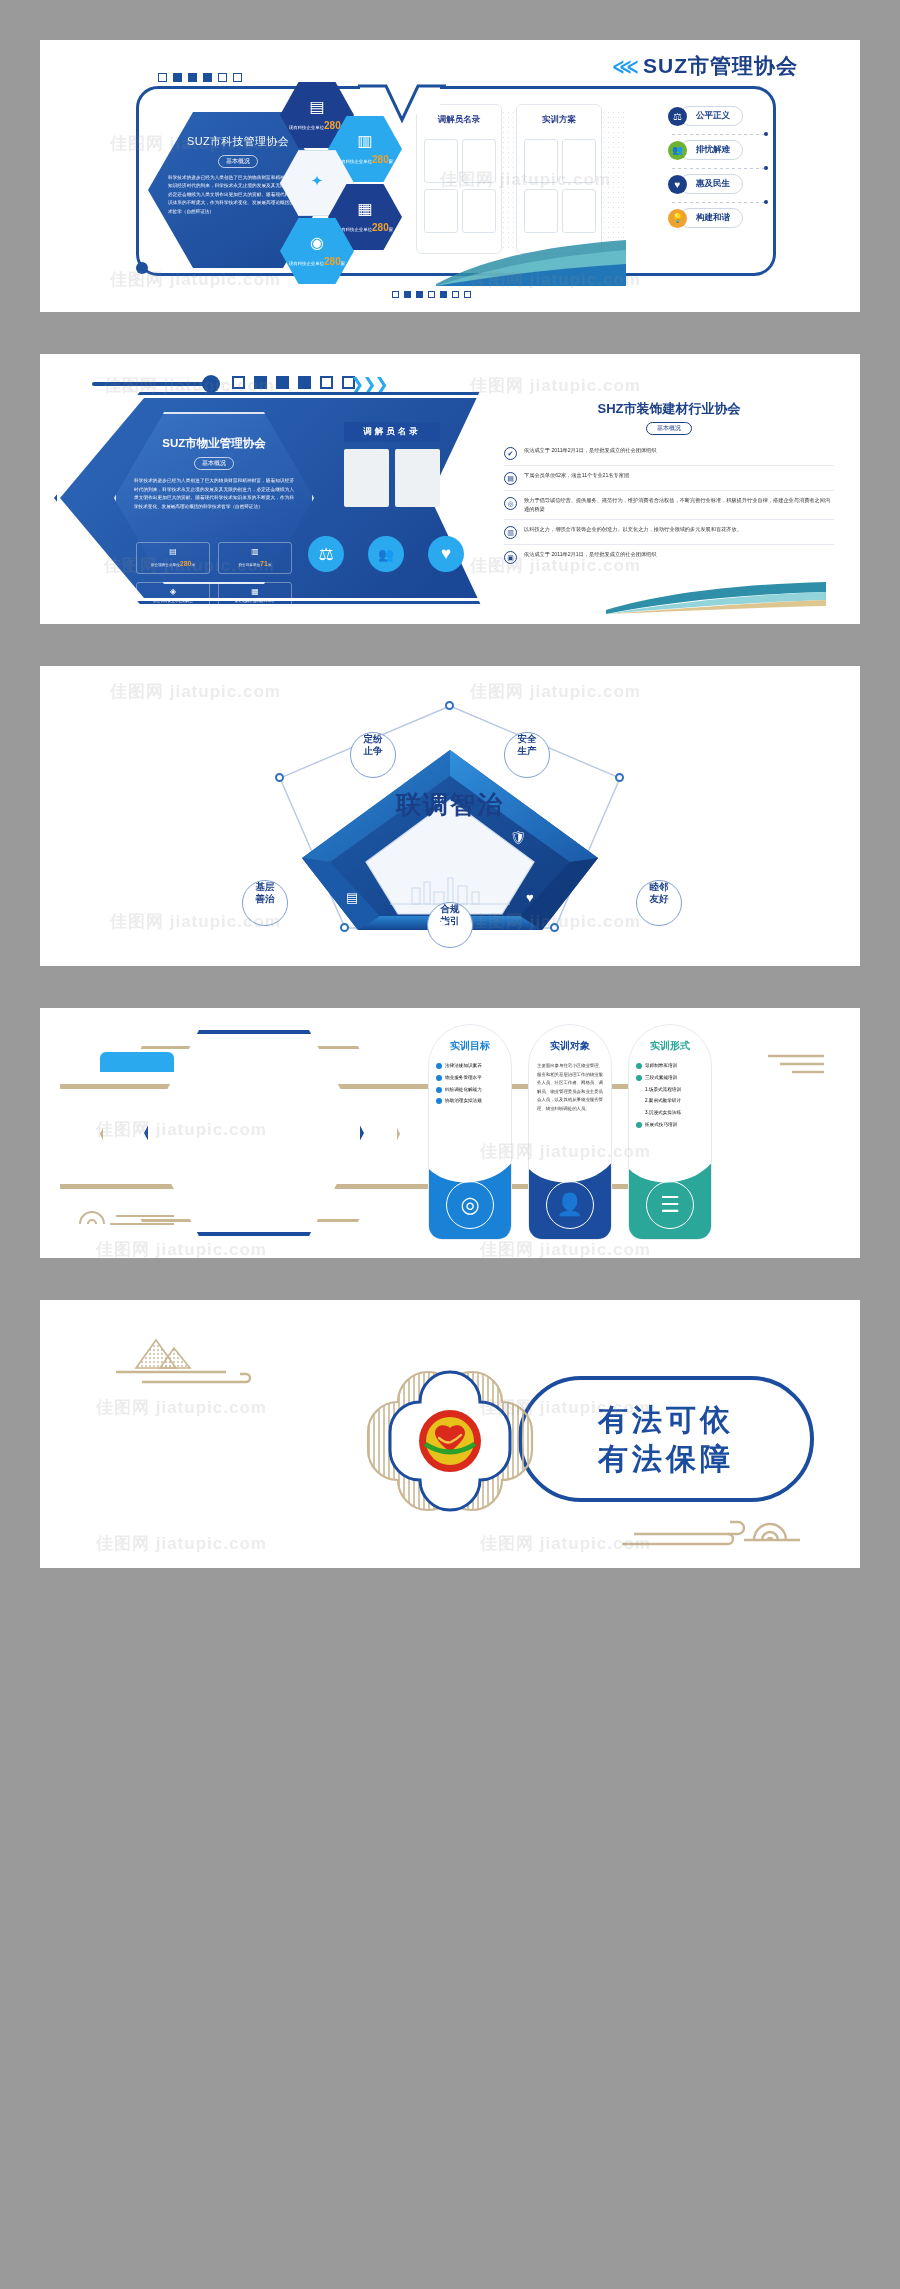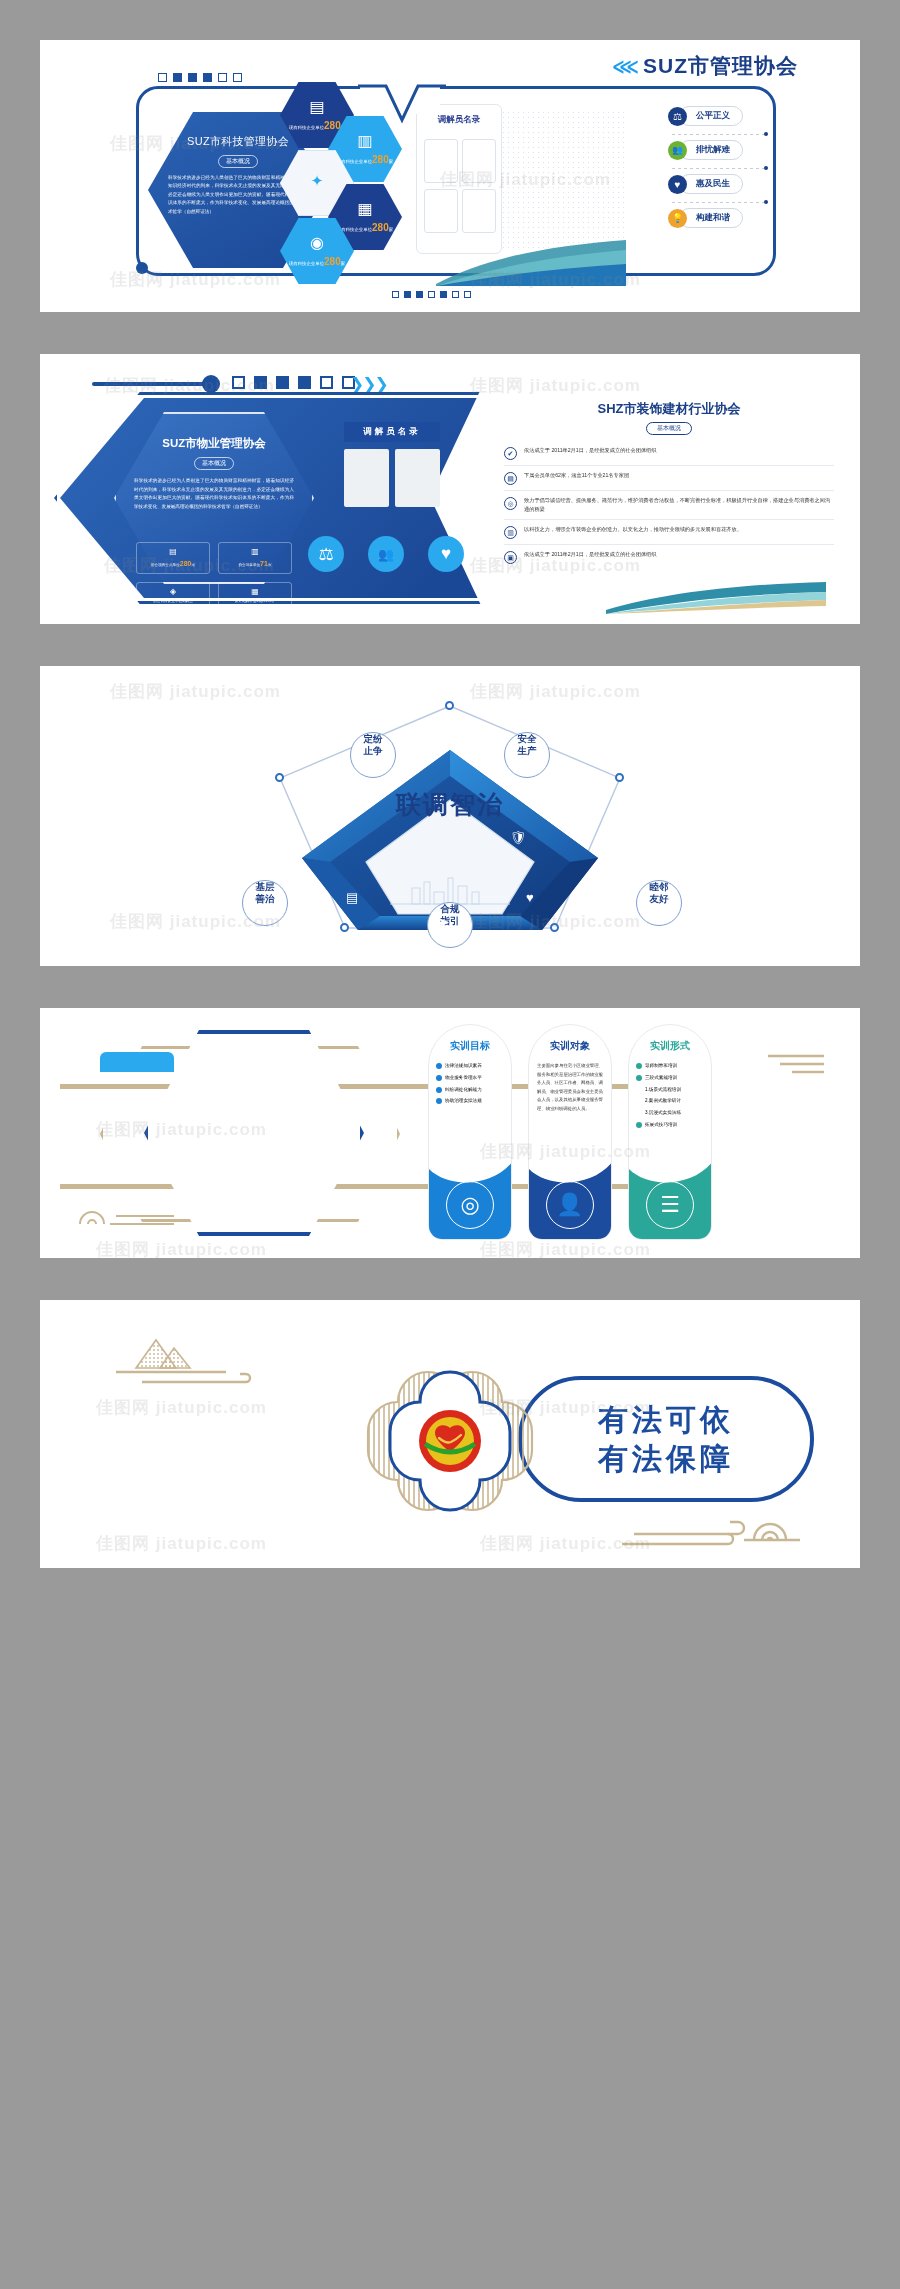--- a/index.html
+++ b/index.html
@@ -252,20 +252,27 @@
 
   <div class="p1-grid"></div>
 
   <div class="p1-card" style="left:376px">
     <div class="ct">调解员名录</div>
     <div class="slot" style="left:7px;top:34px"></div>
       <div class="slot" style="left:45px;top:34px"></div>
     <div class="slot" style="left:7px;top:84px"></div>
       <div class="slot" style="left:45px;top:84px"></div>
   </div>
+  <div class="p1-card" style="left:476px">
+    <div class="ct">实训方案</div>
+    <div class="slot" style="left:7px;top:34px"></div>
+      <div class="slot" style="left:45px;top:34px"></div>
+    <div class="slot" style="left:7px;top:84px"></div>
+      <div class="slot" style="left:45px;top:84px"></div>
+  </div>
 
   <svg class="p1-wave" viewBox="0 0 190 46">
     <path d="M0,44 C50,18 110,6 190,0 L190,46 L0,46 Z" fill="#2f8fa8" opacity=".85"></path>
     <path d="M0,46 C60,26 120,16 190,10 L190,46 Z" fill="#6fc6cf" opacity=".7"></path>
     <path d="M0,46 C70,34 130,28 190,24 L190,46 Z" fill="#1a6fb5" opacity=".9"></path>
   </svg>
 
   <div class="p1-legend">
     <div class="lg-item">
       <span class="lg-ic" style="background:#1b3f87">⚖</span>

